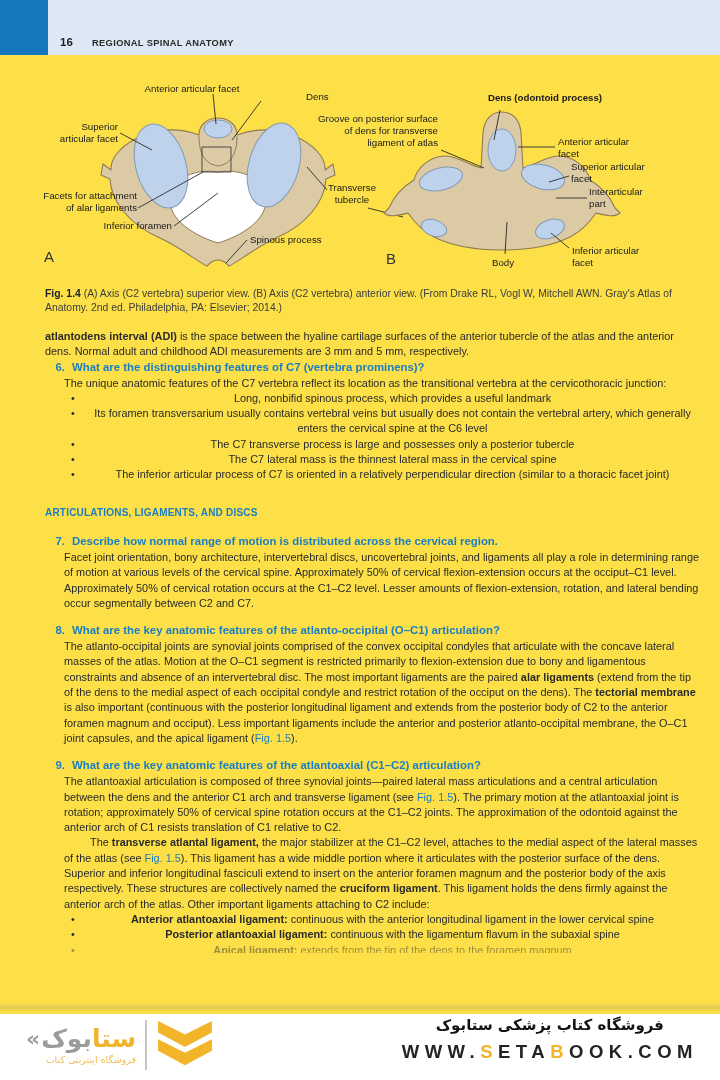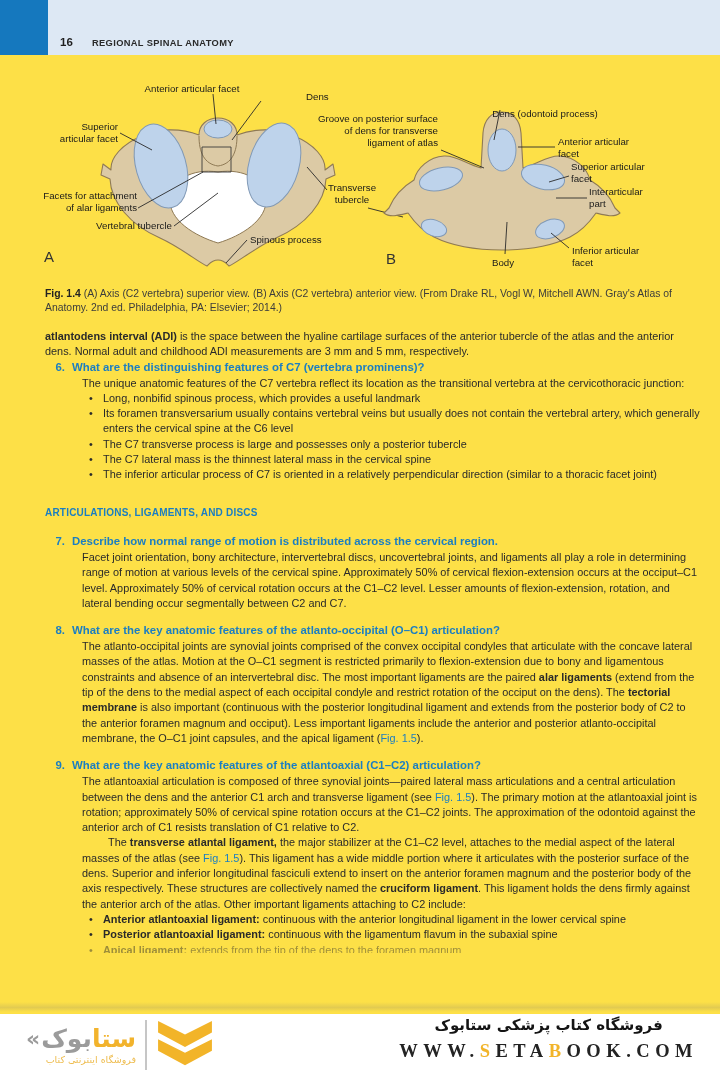--- a/index.html
+++ b/index.html
@@ -28,24 +28,24 @@
   
   .content{position:absolute;left:45px;top:329px;width:655px;font-size:10.9px;
            line-height:15.3px;color:#2a2a2a;}
   .content p{margin:0;}
   .indent{margin-left:27px;}
   .q{margin:0 0 12px 0;}
   .qhead{display:flex;margin-bottom:1px;}
   .qnum{width:20px;text-align:right;margin-right:7px;font-weight:700;font-size:11.4px;
         color:#1b7ec2;line-height:15px;}
   .qtitle{flex:1;font-weight:700;font-size:11.4px;color:#1b7ec2;line-height:15px;}
-  .qbody{margin-left:37px;}
+  .qbody{margin-left:19px;}
   .figref{color:#1b7ec2;}
   ul.blts{margin:0;padding:0;list-style:none;}
-  ul.blts li{position:relative;padding-left:21px;}
+  ul.blts li{position:relative;padding-left:21px;text-align:center;}
   ul.blts li::before{content:"\2022";position:absolute;left:7px;top:0;}
   .sect-head{font-size:10px;font-weight:700;color:#1b7ec2;letter-spacing:.2px;
              margin:22px 0 14px 0;}
   .mb15{margin-bottom:15px;}
   .cutoff{height:10px;overflow:hidden;opacity:.45;}
   .p2{text-indent:26px;}
   .scan-edge{position:absolute;left:0;top:1002px;width:720px;height:10px;
              background:linear-gradient(to bottom,rgba(120,120,120,0),rgba(120,120,120,.20) 55%,rgba(255,255,255,0));}
 
   
@@ -54,21 +54,21 @@
   .logo{position:absolute;left:26px;top:6px;display:flex;align-items:center;}
   .logo-text{text-align:right;margin-right:9px;}
   .wordmark{font-size:25px;font-weight:700;line-height:26px;display:flex;align-items:center;}
   .wm-guillemet{color:#9b9b9b;font-size:22px;margin-right:1px;}
   .wm-gray{color:#9b9b9b;}
   .wm-accent{color:#f2b32c;}
   .logo-sub{font-size:9.5px;color:#eebc4e;margin-top:2px;}
   .logo-divider{width:2px;height:50px;background:#c6c6c6;margin-right:9px;}
   .brand-right{position:absolute;right:22px;top:2px;text-align:center;}
   .tagline{font-size:15px;font-weight:700;color:#141414;direction:rtl;}
-  .siteurl{margin-top:7px;font-size:18.5px;font-weight:700;letter-spacing:5.5px;color:#232323;font-family:Liberation Serif, serif;}
+  .siteurl{margin-top:7px;font-size:18.5px;font-weight:700;letter-spacing:5.5px;color:#232323;}
   .url-accent{color:#f2b429;}
 </style>
 </head>
 <body>
 
 <div class="page">
 
   <div class="hdr-strip"></div>
   <div class="hdr-square"></div>
   <div class="hdr-pagenum">16</div>
@@ -128,30 +128,30 @@
       </g>
     </svg>
 
     
     <div class="fig-label lbl-c" style="left:122px;top:3px;width:140px;">Anterior articular facet</div>
     <div class="fig-label" style="left:260px;top:11px;padding-left:46px;">Dens</div>
     <div class="fig-label lbl-r" style="left:30px;top:41px;width:88px;">Superior
 articular facet</div>
     <div class="fig-label lbl-r" style="left:27px;top:110px;width:110px;">Facets for attachment
 of alar ligaments</div>
-    <div class="fig-label lbl-r" style="left:62px;top:140px;width:110px;">Vertebral tubercle</div>
+    <div class="fig-label lbl-r" style="left:62px;top:140px;width:110px;">Inferior foramen</div>
     <div class="fig-label" style="left:250px;top:154px;">Spinous process</div>
     <div class="panel-letter" style="left:44px;top:168px;">A</div>
 
     
     <div class="fig-label lbl-c" style="left:317px;top:102px;width:70px;">Transverse
 tubercle</div>
 
     
-    <div class="fig-label lbl-c" style="left:483px;top:28px;width:124px;">Dens (odontoid process)</div>
+    <div class="fig-label lbl-c" style="left:483px;top:12px;width:124px;font-weight:bold;">Dens (odontoid process)</div>
     <div class="fig-label lbl-r" style="left:298px;top:33px;width:140px;">Groove on posterior surface
 of dens for transverse
 ligament of atlas</div>
     <div class="fig-label" style="left:558px;top:56px;">Anterior articular
 facet</div>
     <div class="fig-label" style="left:571px;top:81px;">Superior articular
 facet</div>
     <div class="fig-label" style="left:589px;top:106px;">Interarticular
 part</div>
     <div class="fig-label" style="left:572px;top:165px;">Inferior articular

